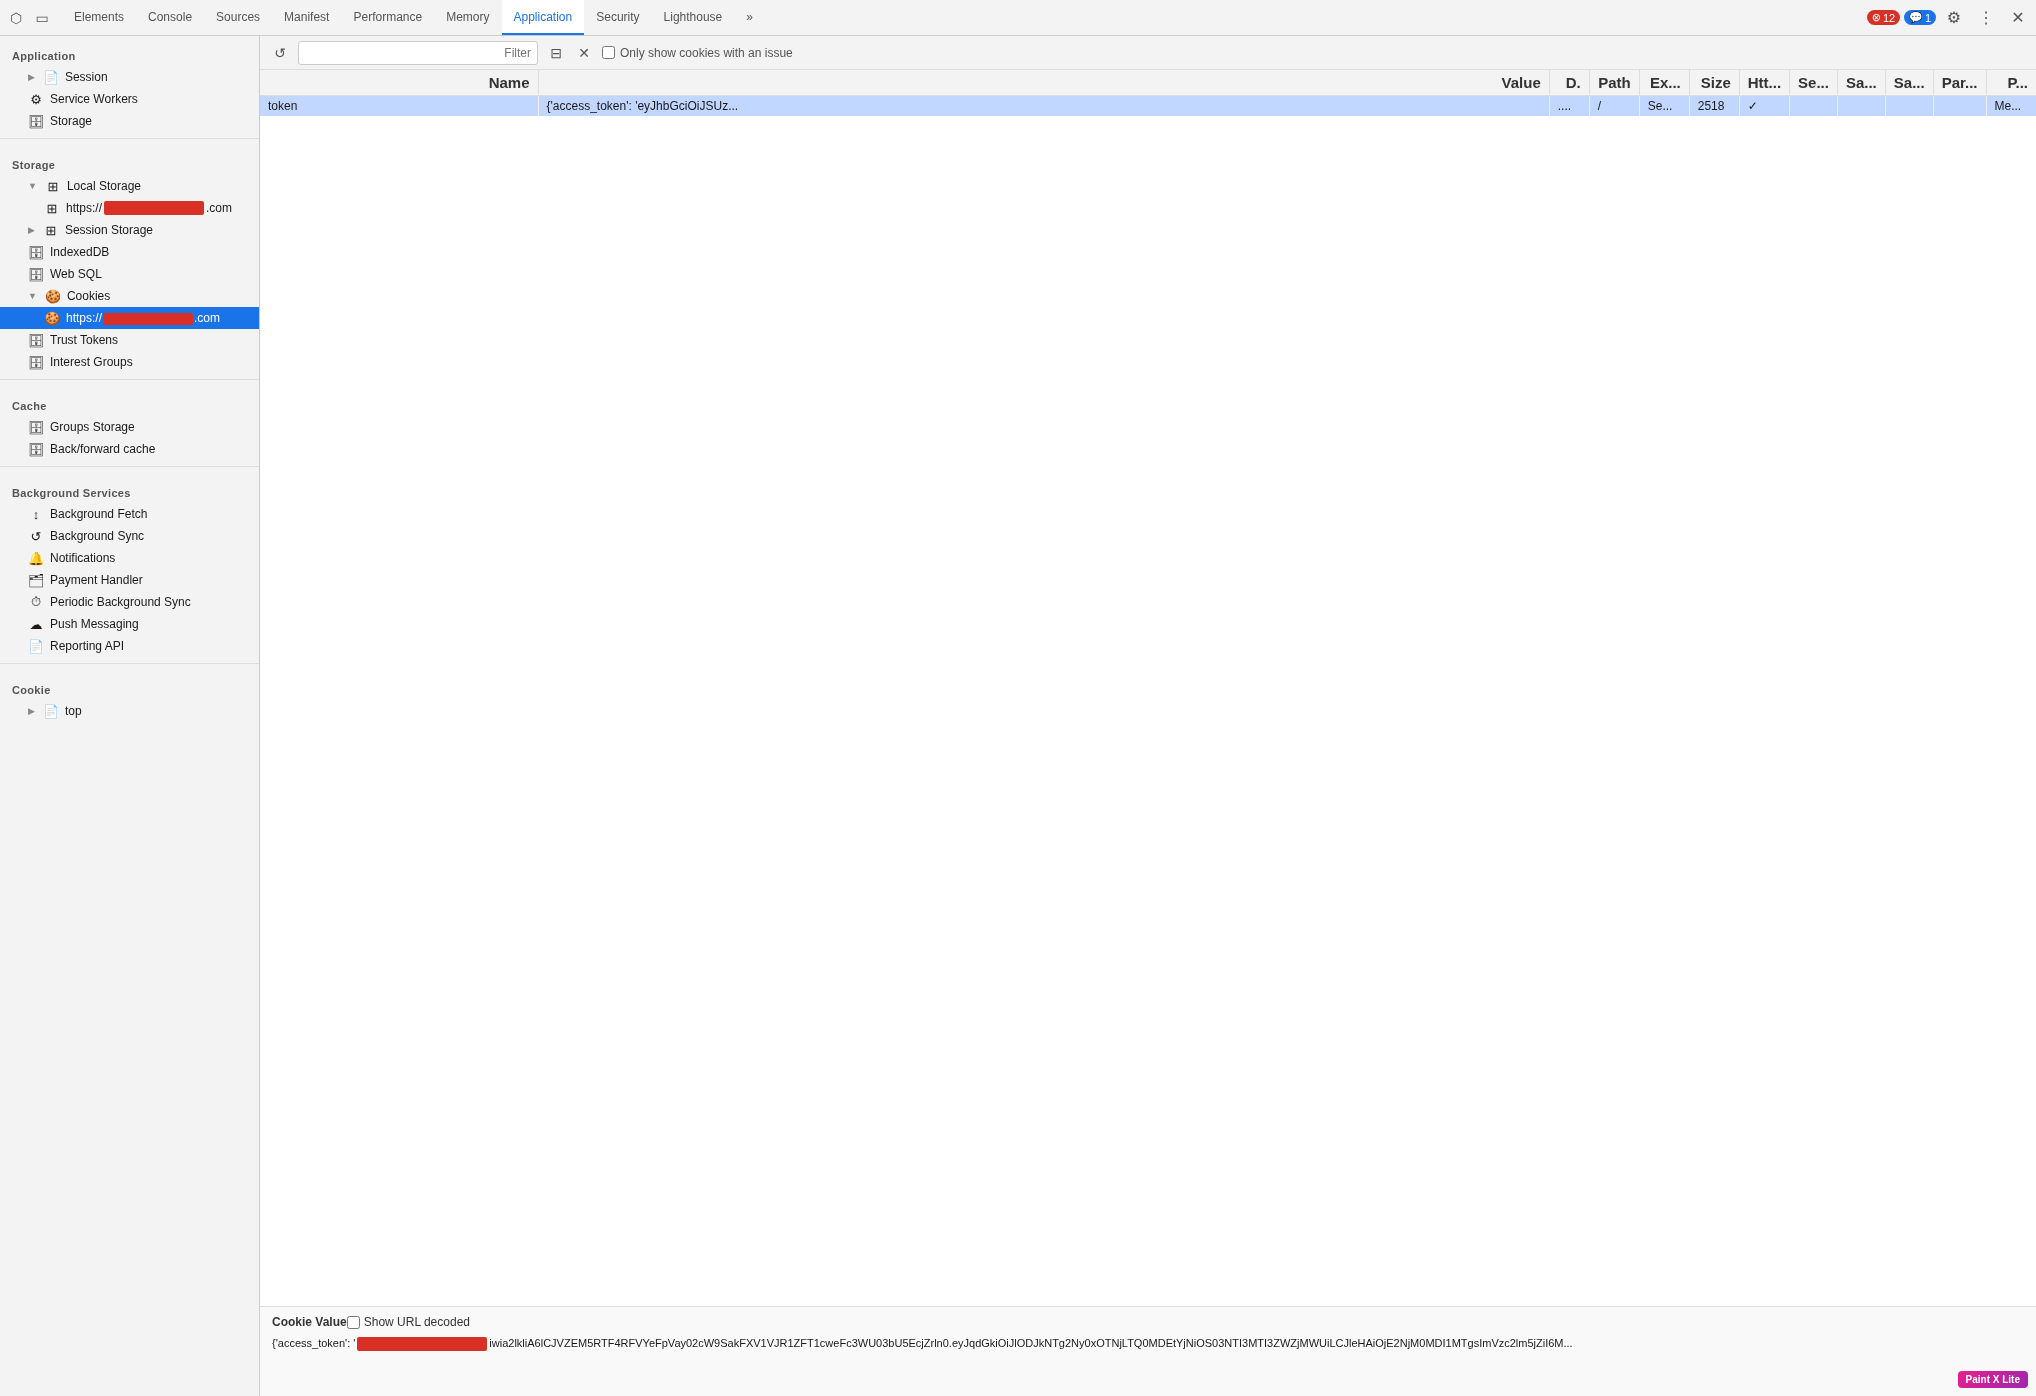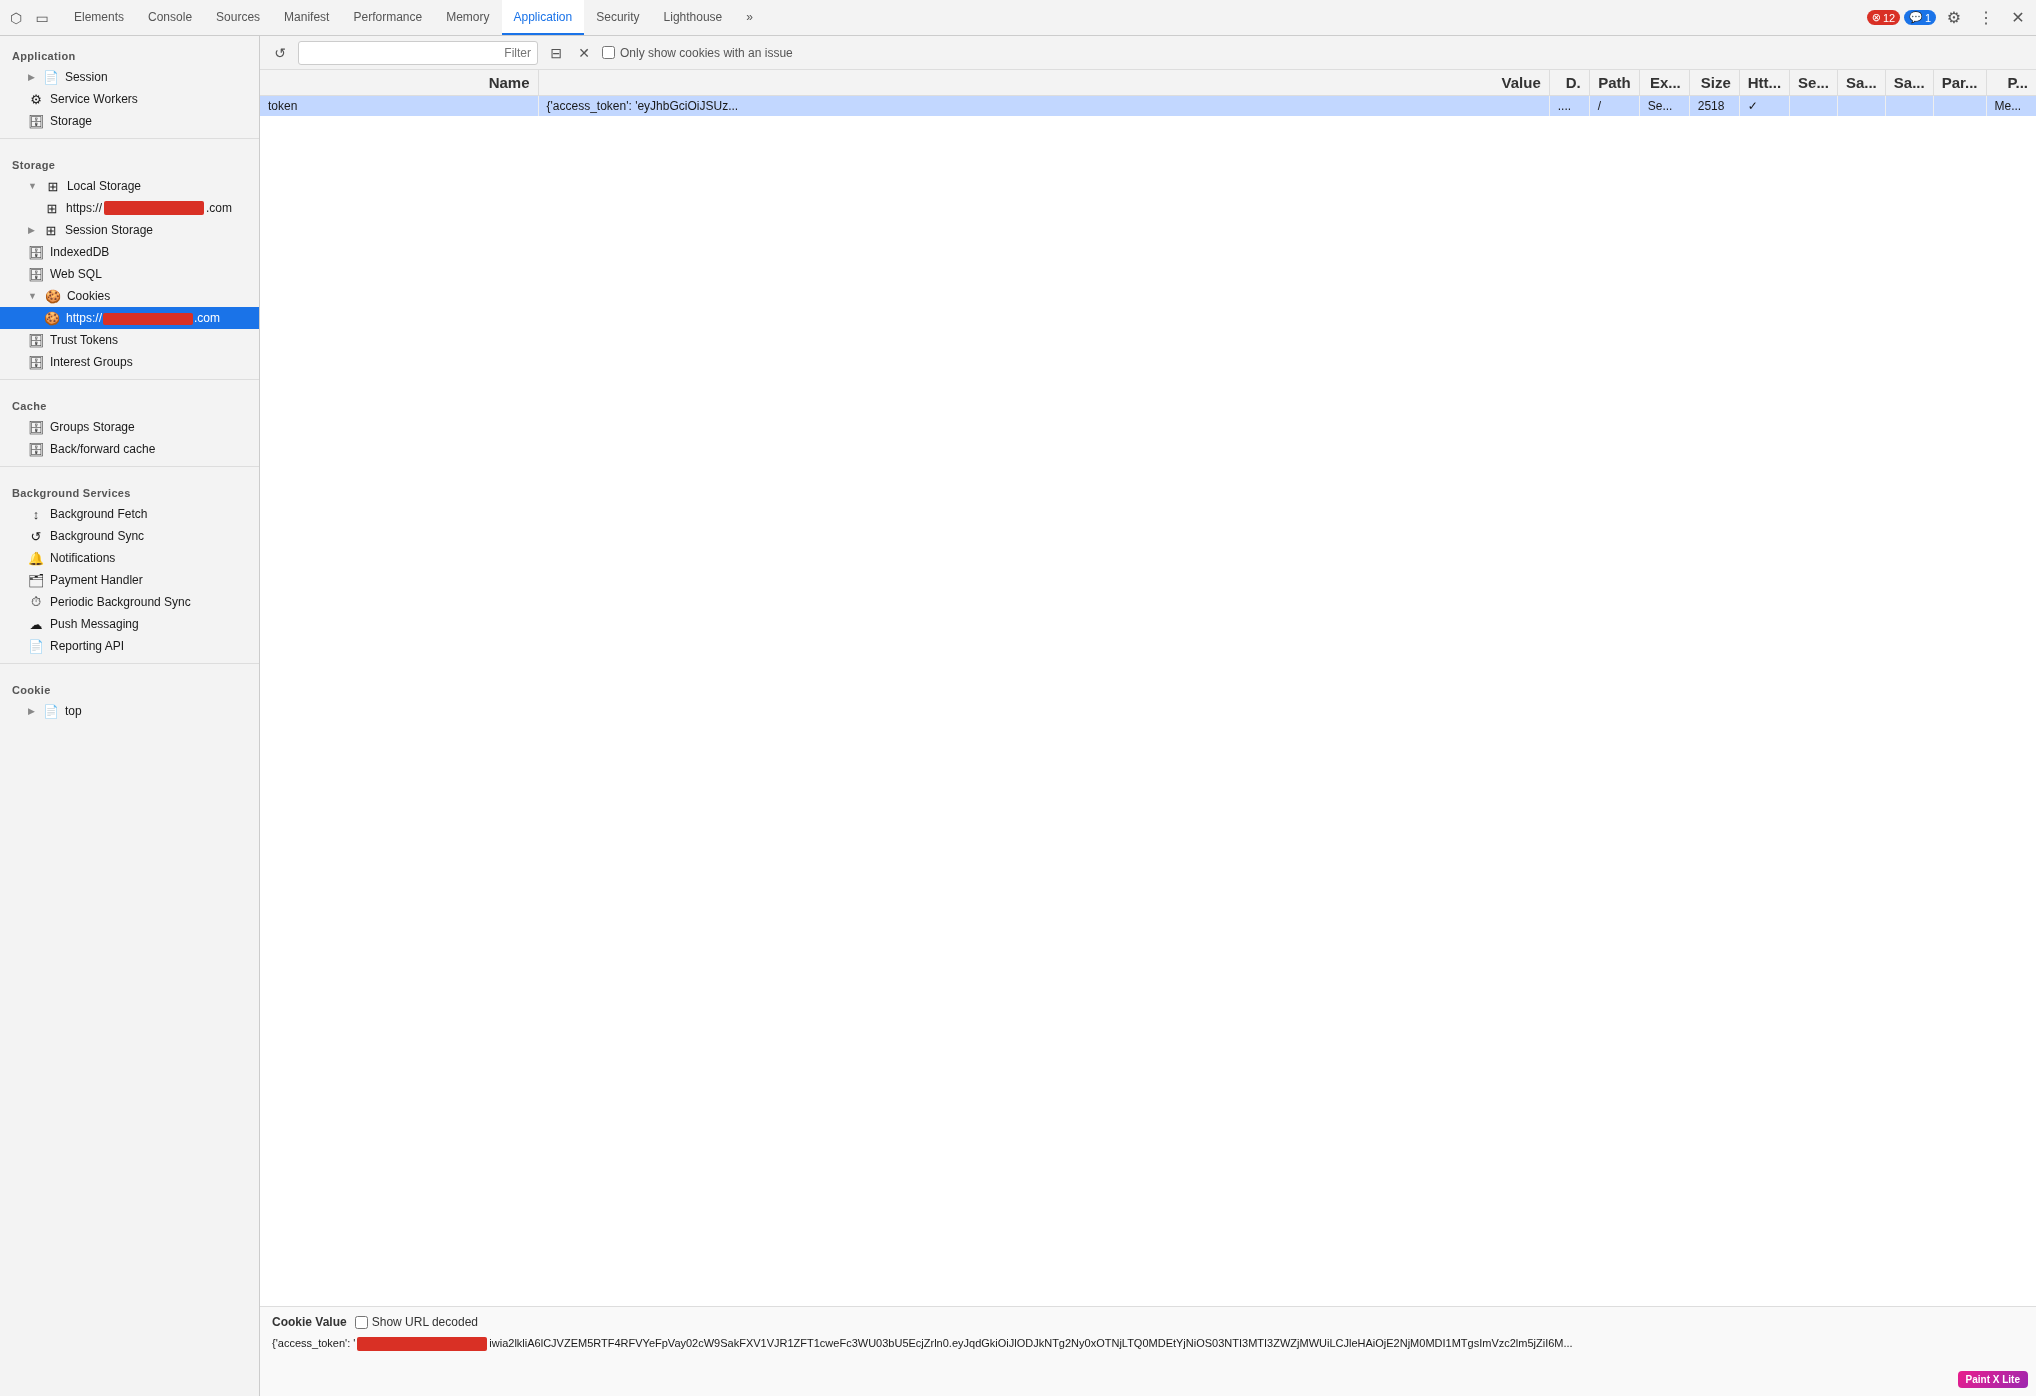--- a/index.html
+++ b/index.html
@@ -264,21 +264,21 @@
     .cookie-value-panel {
       border-top: 1px solid #ddd;
       background: #f9f9f9;
       padding: 8px 12px;
       flex-shrink: 0;
       min-height: 90px;
     }
     .cookie-value-header {
       display: flex;
       align-items: center;
-      gap: 8px;
+      gap: 0;
       margin-bottom: 6px;
       font-size: 12px;
       font-weight: 600;
       color: #333;
     }
     .show-url-label {
       display: flex;
       align-items: center;
       gap: 4px;
       font-weight: normal;

